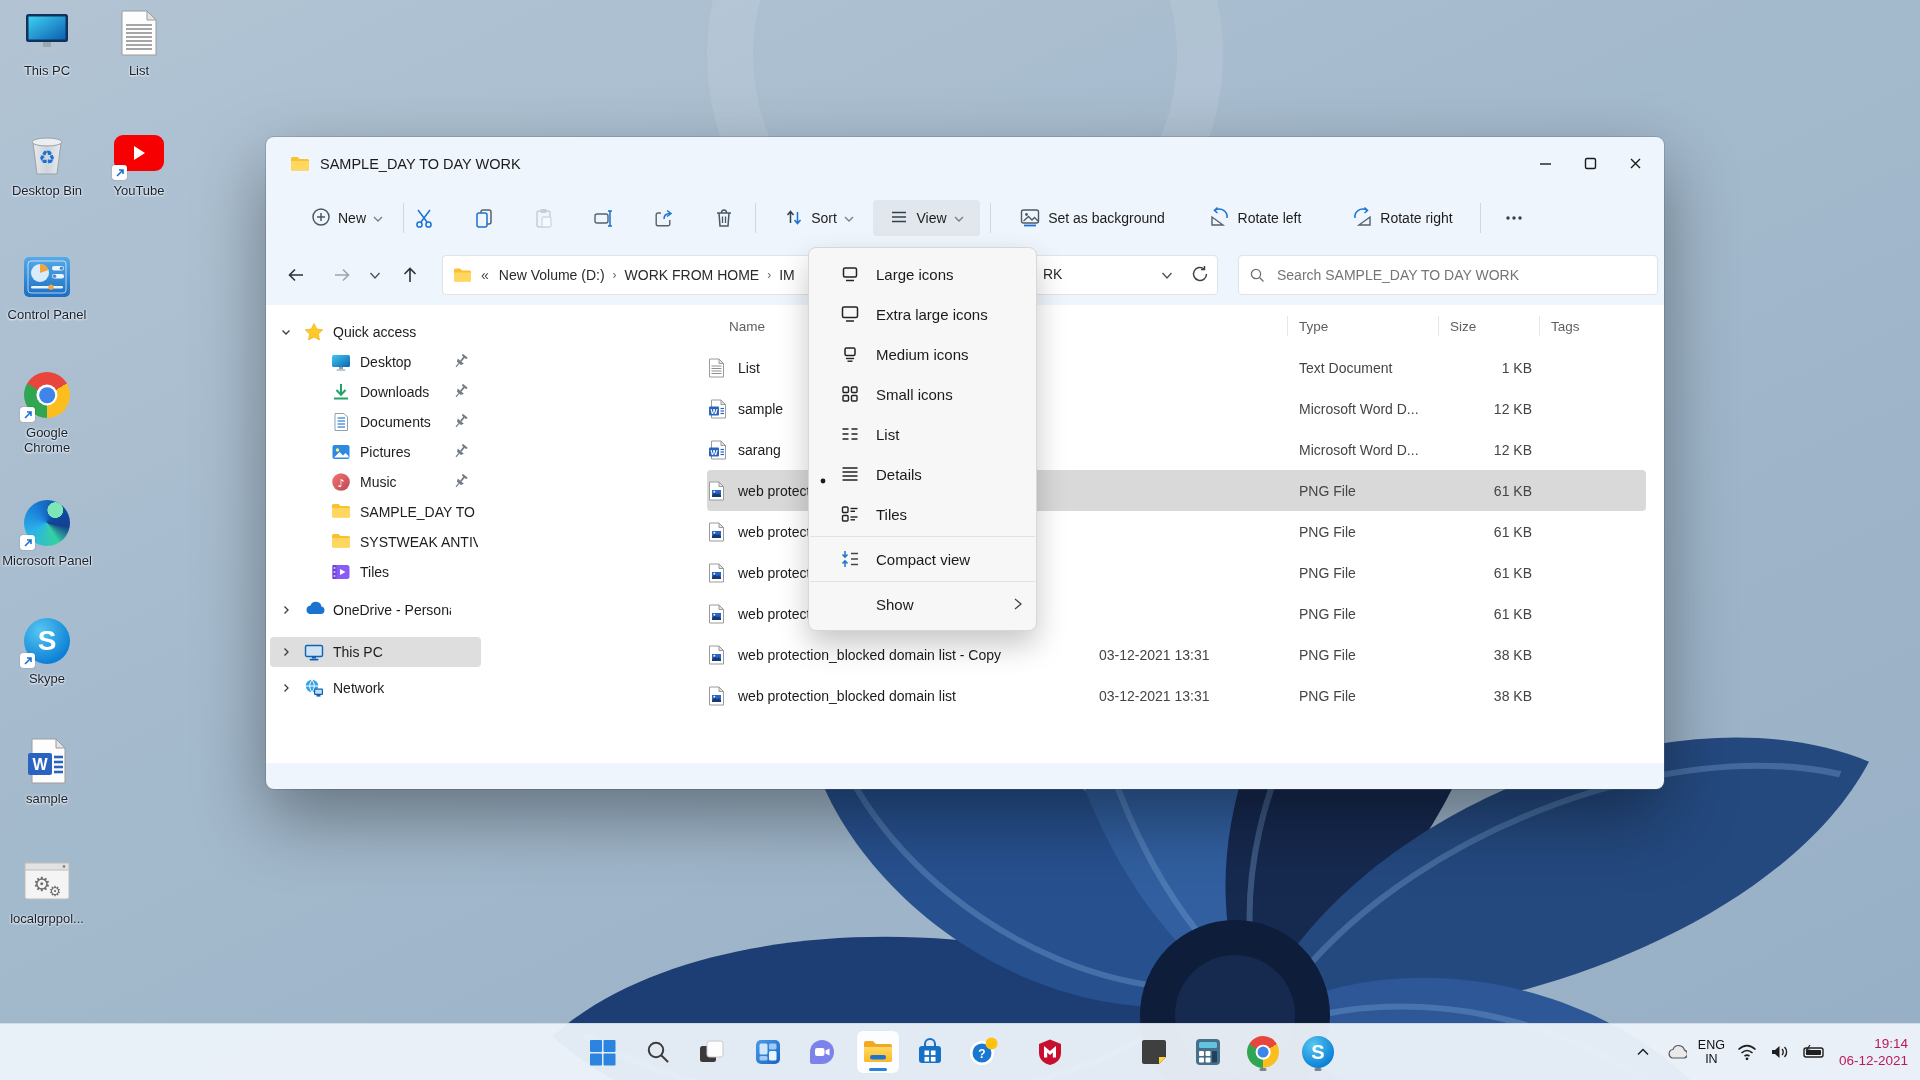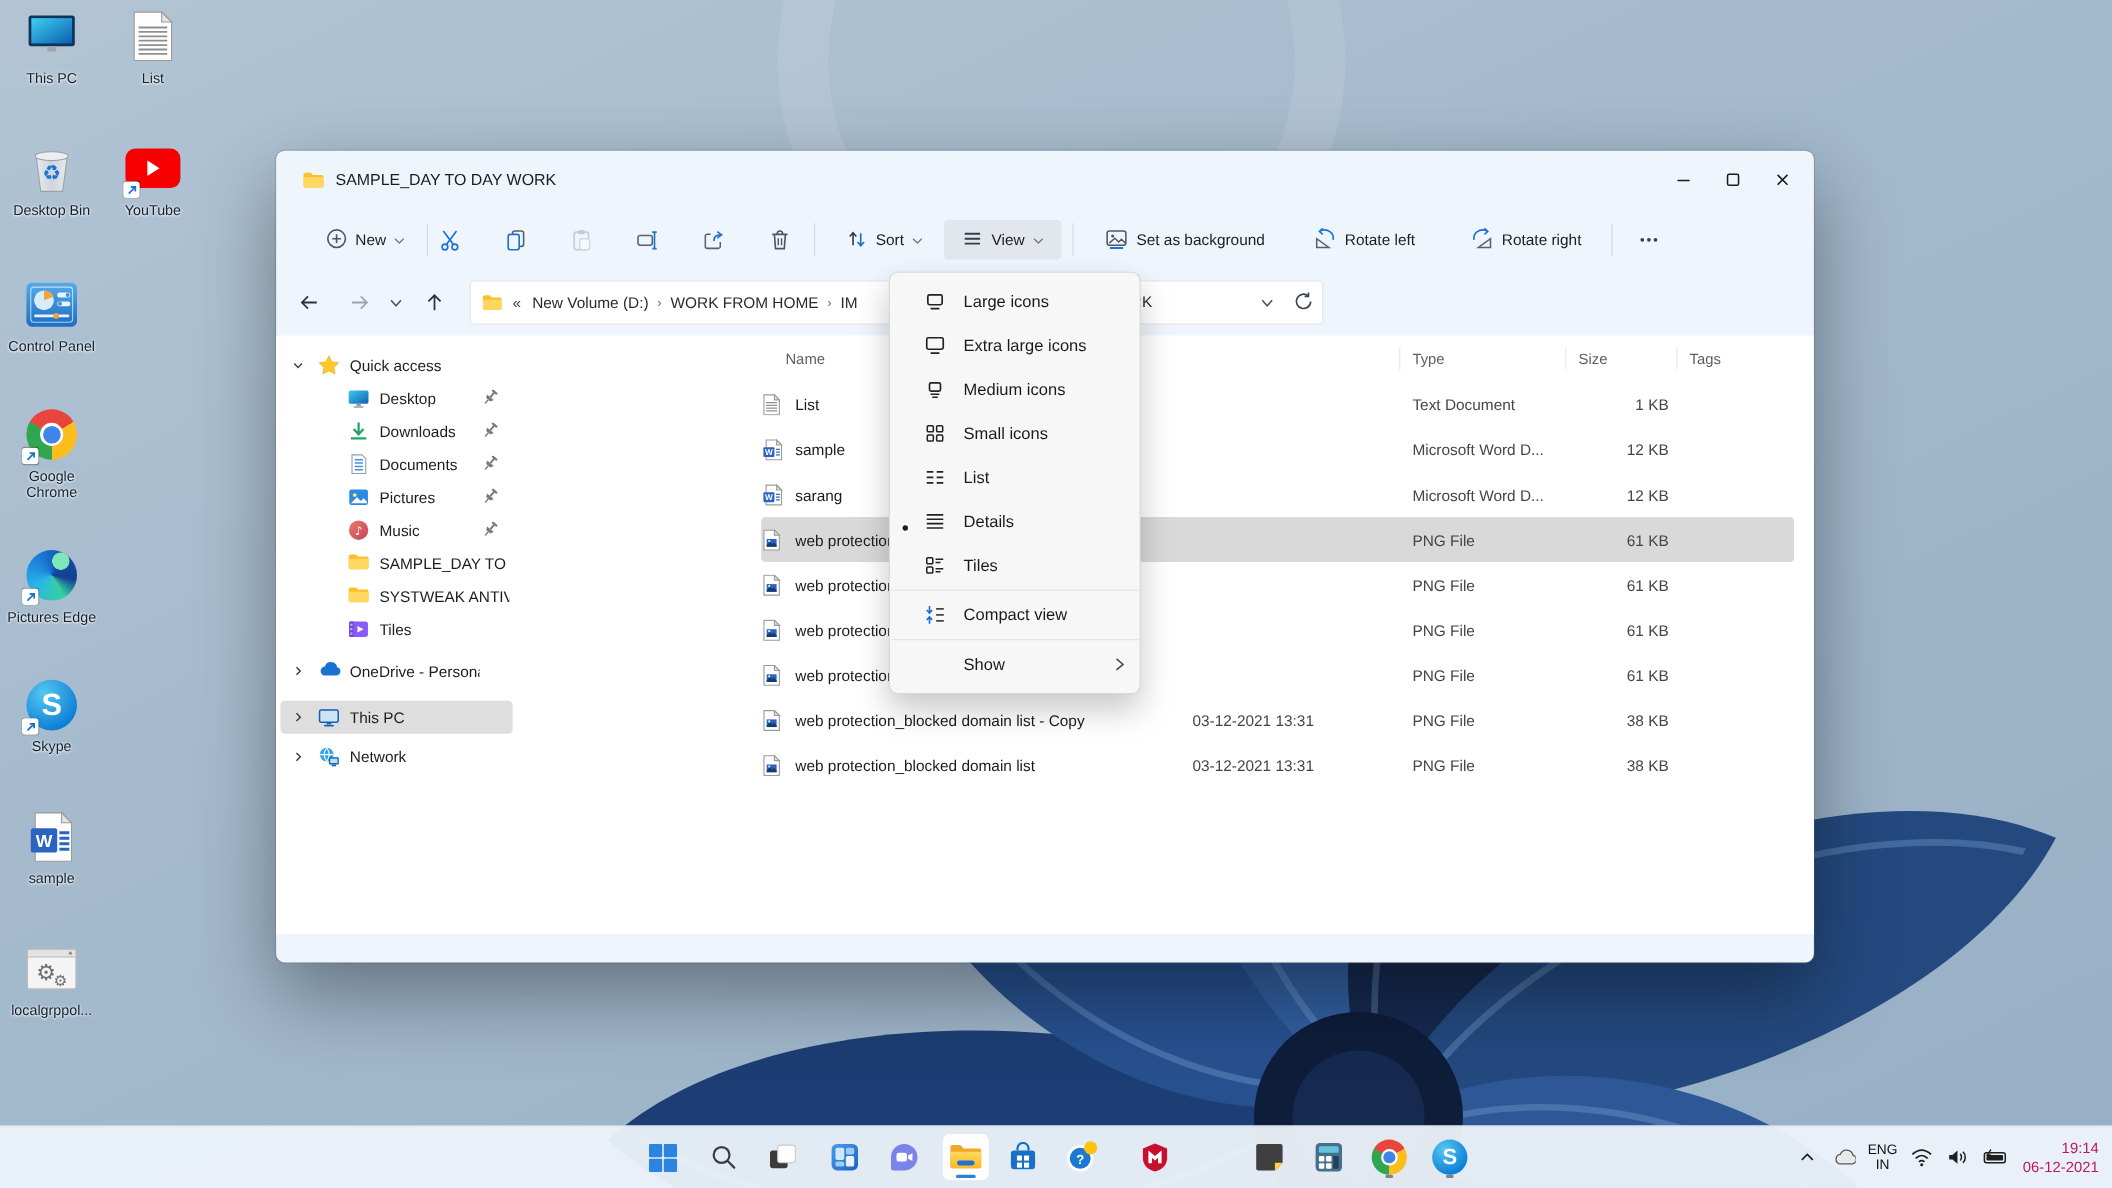--- a/index.html
+++ b/index.html
@@ -11,21 +11,21 @@
   
   #desktop-icons{position:absolute;left:0;top:0;z-index:1;}
   .dz{position:absolute;width:92px;display:flex;flex-direction:column;align-items:center;cursor:default;}
   .dz .dz-icon{width:50px;height:50px;position:relative;display:flex;align-items:center;justify-content:center;}
   .dz .dz-label{margin-top:5px;font-size:13px;line-height:15px;text-align:center;color:#16202e;
     text-shadow:0 0 3px rgba(255,255,255,.9),0 1px 2px rgba(255,255,255,.8);max-width:90px;word-wrap:break-word;}
   .shortcut-badge{position:absolute;left:-2px;bottom:-2px;width:15px;height:15px;background:#fff;border-radius:3px;
     box-shadow:0 0 1px rgba(0,0,0,.5);display:flex;align-items:center;justify-content:center;}
 
   
-  #window{position:absolute;left:251px;top:137px;width:1398px;height:738px;z-index:5;
+  #window{position:absolute;left:266px;top:137px;width:1398px;height:652px;z-index:5;
     background:#eff5fc;border-radius:8px;box-shadow:0 28px 70px rgba(0,0,0,.38),0 0 0 1px rgba(110,125,140,.35);}
   .titlebar{position:absolute;left:0;top:0;right:0;height:53px;display:flex;align-items:center;padding-left:24px;box-sizing:border-box;}
   .titlebar .t-ico{width:20px;height:18px;margin-right:10px;}
   .titlebar .t-text{font-size:14.5px;color:#1c1c1c;}
   .win-controls{position:absolute;right:6px;top:6px;display:flex;}
   .win-btn{width:45px;height:40px;display:flex;align-items:center;justify-content:center;border-radius:5px;}
 
   .toolbar{position:absolute;left:0;top:53px;right:0;height:56px;}
   .tb-btn{position:absolute;top:10px;height:36px;display:flex;align-items:center;gap:7px;border-radius:4px;
     font-size:14px;color:#1d1d1d;justify-content:center;box-sizing:border-box;}
@@ -277,21 +277,21 @@
   </div>
   <div class="dz" style="left:1px;top:498px;">
     <div class="dz-icon">
           <div class="edge-ball"></div>
           <span class="shortcut-badge">
             <svg width="10" height="10">
               <path d="M2 8 L8 2 M4 2 H8 V6" fill="none" stroke="#1a72d4" stroke-width="1.6"></path>
             </svg>
           </span>
         </div>
-    <div class="dz-label">Pictures Edge</div>
+    <div class="dz-label">Microsoft Panel</div>
   </div>
   <div class="dz" style="left:1px;top:616px;">
     <div class="dz-icon">
           <div class="skype-ball">S</div>
           <span class="shortcut-badge">
             <svg width="10" height="10">
               <path d="M2 8 L8 2 M4 2 H8 V6" fill="none" stroke="#1a72d4" stroke-width="1.6"></path>
             </svg>
           </span>
         </div>
@@ -505,20 +505,29 @@
           <span><svg width="12" height="9">
                 <path d="M1.5 2 L6 7 L10.5 2" fill="none" stroke="#4a545e" stroke-width="1.4"></path>
               </svg></span>
           <span><svg width="18" height="18">
                 <path d="M15.5 9 A6.5 6.5 0 1 1 13.2 4" fill="none" stroke="#3a434c" stroke-width="1.5"></path>
                 <path d="M13.5 1 V4.5 H10" fill="none" stroke="#3a434c" stroke-width="1.5"></path>
               </svg></span>
         </div>
       </div>
 
+      <div class="addr-box" style="left:972px;width:420px;padding:0 10px;">
+        <span style="display:flex;">
+            <svg width="16" height="16">
+              <circle cx="7" cy="7" r="4.6" fill="none" stroke="#6e6e6e" stroke-width="1.3"></circle>
+              <line x1="10.5" y1="10.5" x2="14.5" y2="14.5" stroke="#6e6e6e" stroke-width="1.3"></line>
+            </svg>
+          </span>
+        <span class="search-ph">Search SAMPLE_DAY TO DAY WORK</span>
+      </div>
     </div>
 
     <div class="main">
       <div class="sidebar" id="sidebar">
   <div class="side-item lvl0  ">
     <span class="exp"><svg width="16" height="16">
                 <path d="M4.5 6.5 L8 10 L11.5 6.5" fill="none" stroke="#3c3c3c" stroke-width="1.3"></path>
               </svg></span>
     <span class="s-ico"><svg width="20" height="20">
                 <path d="M10 1.5 L12.7 7 L18.8 7.8 L14.4 12 L15.5 18 L10 15.1 L4.5 18 L5.6 12 L1.2 7.8 L7.3 7 Z" fill="#ffc928" stroke="#e8a90c" stroke-width=".6"></path>

